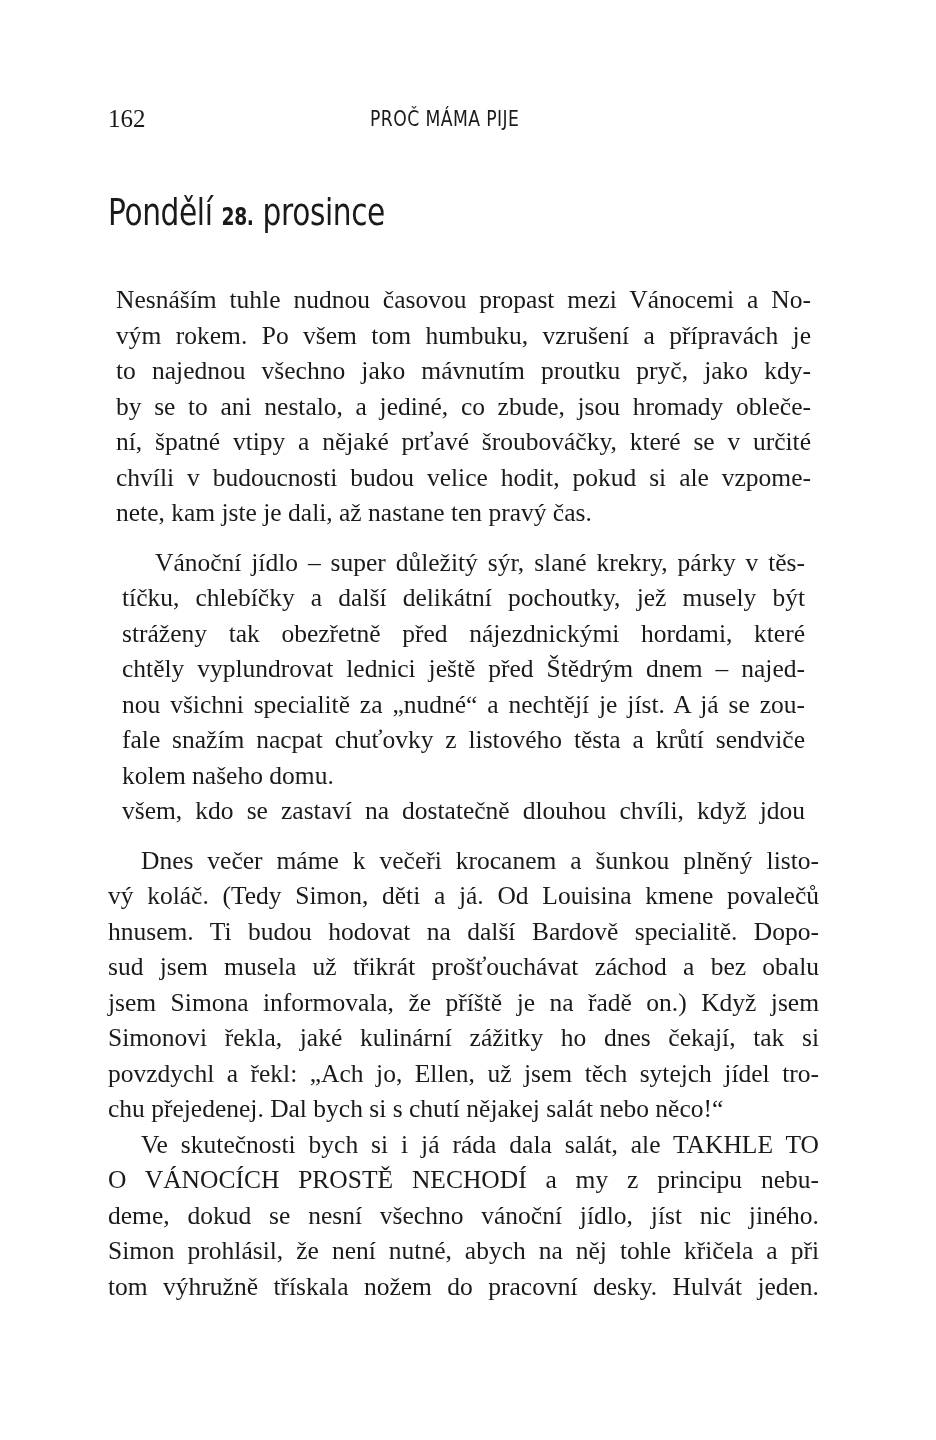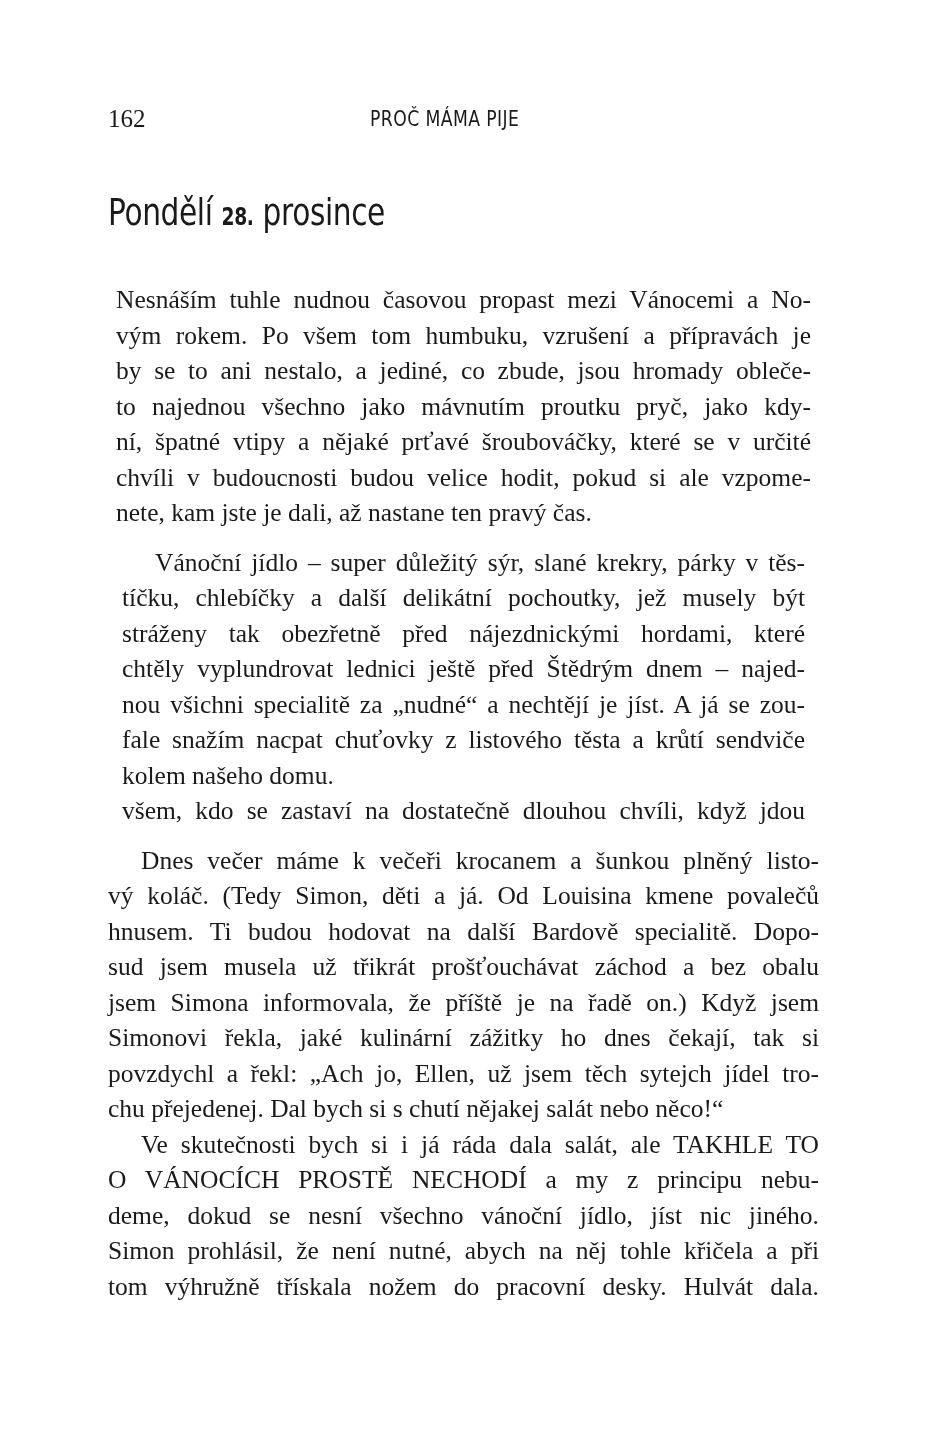--- a/index.html
+++ b/index.html
@@ -86,22 +86,22 @@
     <span>Pondělí</span>
     <span class="date-num">28.</span>
     <span>prosince</span>
   </h1>
 
   <div class="body-text">
 
     <p style="margin:8px">
       <span class="line">Nesnáším tuhle nudnou časovou propast mezi Vánocemi a No-</span>
       <span class="line">vým rokem. Po všem tom humbuku, vzrušení a přípravách je</span>
+      <span class="line">to najednou všechno jako mávnutím proutku pryč, jako kdy-</span>
       <span class="line">by se to ani nestalo, a jediné, co zbude, jsou hromady obleče-</span>
-      <span class="line">to najednou všechno jako mávnutím proutku pryč, jako kdy-</span>
       <span class="line">ní, špatné vtipy a nějaké prťavé šroubováčky, které se v určité</span>
       <span class="line">chvíli v budoucnosti budou velice hodit, pokud si ale vzpome-</span>
       <span class="line last">nete, kam jste je dali, až nastane ten pravý čas.</span>
     </p>
 
     <p style="margin:14px">
       <span class="line indent">Vánoční jídlo – super důležitý sýr, slané krekry, párky v těs-</span>
       <span class="line">tíčku, chlebíčky a další delikátní pochoutky, jež musely být</span>
       <span class="line">stráženy tak obezřetně před nájezdnickými hordami, které</span>
       <span class="line">chtěly vyplundrovat lednici ještě před Štědrým dnem – najed-</span>
@@ -120,16 +120,16 @@
       <span class="line">Simonovi řekla, jaké kulinární zážitky ho dnes čekají, tak si</span>
       <span class="line">povzdychl a řekl: „Ach jo, Ellen, už jsem těch sytejch jídel tro-</span>
       <span class="line last">chu přejedenej. Dal bych si s chutí nějakej salát nebo něco!“</span>
     </p>
 
     <p style="margin:0">
       <span class="line indent">Ve skutečnosti bych si i já ráda dala salát, ale TAKHLE TO</span>
       <span class="line">O VÁNOCÍCH PROSTĚ NECHODÍ a my z principu nebu-</span>
       <span class="line">deme, dokud se nesní všechno vánoční jídlo, jíst nic jiného.</span>
       <span class="line">Simon prohlásil, že není nutné, abych na něj tohle křičela a při</span>
-      <span class="line">tom výhružně třískala nožem do pracovní desky. Hulvát dala.</span>
+      <span class="line">tom výhružně třískala nožem do pracovní desky. Hulvát jeden.</span>
     </p>
   </div>
 </div>
 
 </body></html>

